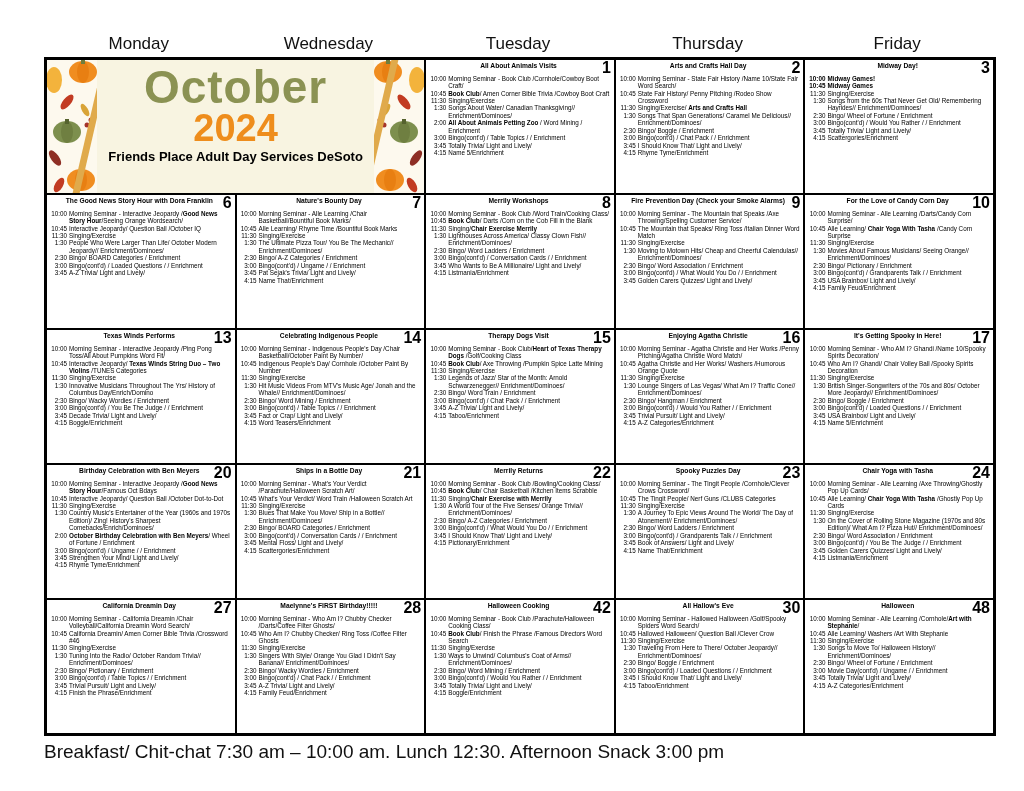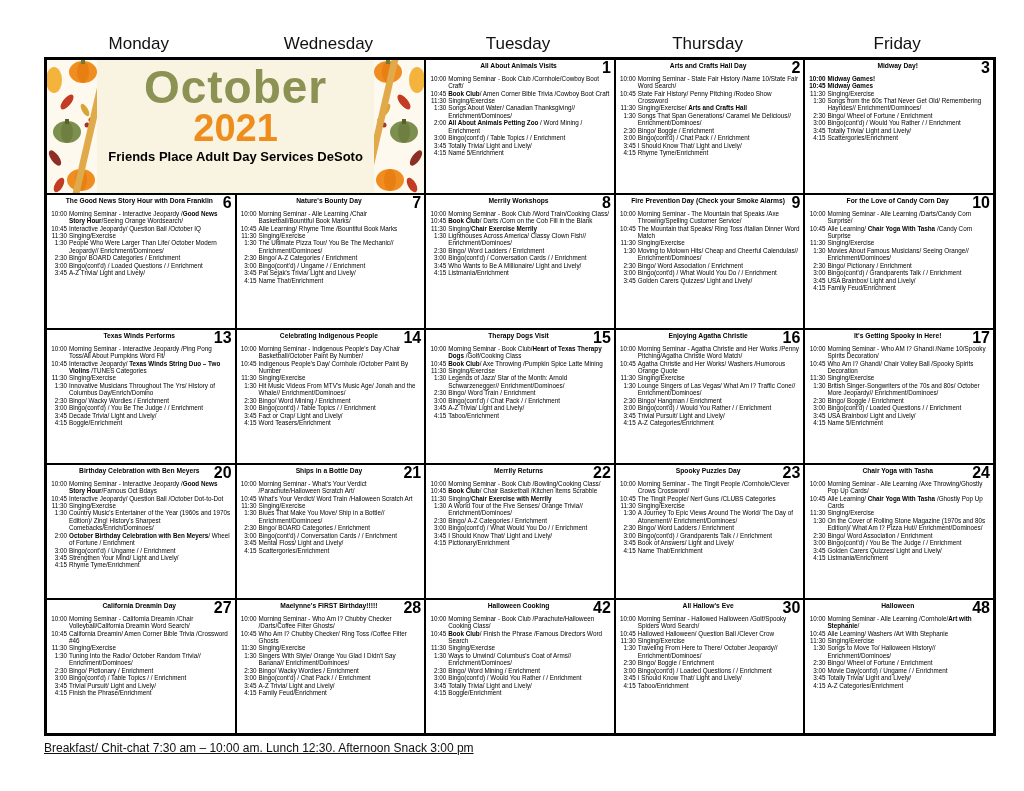--- a/index.html
+++ b/index.html
@@ -52,21 +52,21 @@
   .stripe.inner-r{left:2px;}
   .banner-center{
     flex:1;text-align:center;position:relative;
     display:flex;flex-direction:column;justify-content:flex-start;
   }
   .banner-month{font-size:46px;font-weight:bold;letter-spacing:1px;line-height:1.0;margin-top:4px;}
   .banner-year{font-size:38px;font-weight:bold;line-height:0.95;margin-top:0px;}
   .banner-org{font-size:13px;font-weight:bold;color:#000;margin-top:3px;}
   
   .footer{
-    position:absolute;left:44px;top:741px;font-size:12px;color:#111;text-decoration:underline;
+    position:absolute;left:44px;top:741px;font-size:19px;color:#111;
   }
 </style>
 </head>
 <body>
 
 <div class="weekday-row">
   <div class="wd">Monday</div>
   <div class="wd">Wednesday</div>
   <div class="wd">Tuesday</div>
   <div class="wd">Thursday</div>
@@ -91,21 +91,21 @@
         <rect x="18" y="59" width="4" height="5" fill="#55622e"></rect>
         <ellipse cx="8" cy="98" rx="4" ry="9" fill="#8e2f25" transform="rotate(-35 8 98)"></ellipse>
         <ellipse cx="34" cy="120" rx="14" ry="11" fill="#f08d20"></ellipse>
         <ellipse cx="34" cy="120" rx="6" ry="11" fill="#e87f12"></ellipse>
         <ellipse cx="12" cy="125" rx="4" ry="8" fill="#c23b22" transform="rotate(30 12 125)"></ellipse>
       </svg>
       <div class="stripe inner-l" style="background: rgb(224, 170, 75);"></div>
     </div>
     <div class="banner-center" style="background: rgb(248, 244, 225);">
       <div class="banner-month" style="color: rgb(139, 146, 83);">October</div>
-      <div class="banner-year" style="color: rgb(238, 141, 28);">2021</div>
+      <div class="banner-year" style="color: rgb(238, 141, 28);">2024</div>
       <div class="banner-org">Friends Place Adult Day Services DeSoto</div>
     </div>
     <div class="strip right">
       <svg width="50" height="133" viewBox="0 0 50 133">
         <ellipse cx="36" cy="12" rx="14" ry="11" fill="#f08d20"></ellipse>
         <ellipse cx="36" cy="12" rx="6" ry="11" fill="#e87f12"></ellipse>
         <rect x="34" y="-2" width="4" height="6" fill="#6f7d3c"></rect>
         <ellipse cx="7" cy="20" rx="8" ry="13" fill="#f3b33c"></ellipse>
         <ellipse cx="20" cy="42" rx="4" ry="9" fill="#c23b22" transform="rotate(40 20 42)"></ellipse>
         <ellipse cx="38" cy="50" rx="3" ry="7" fill="#d9a437" transform="rotate(-30 38 50)"></ellipse>

